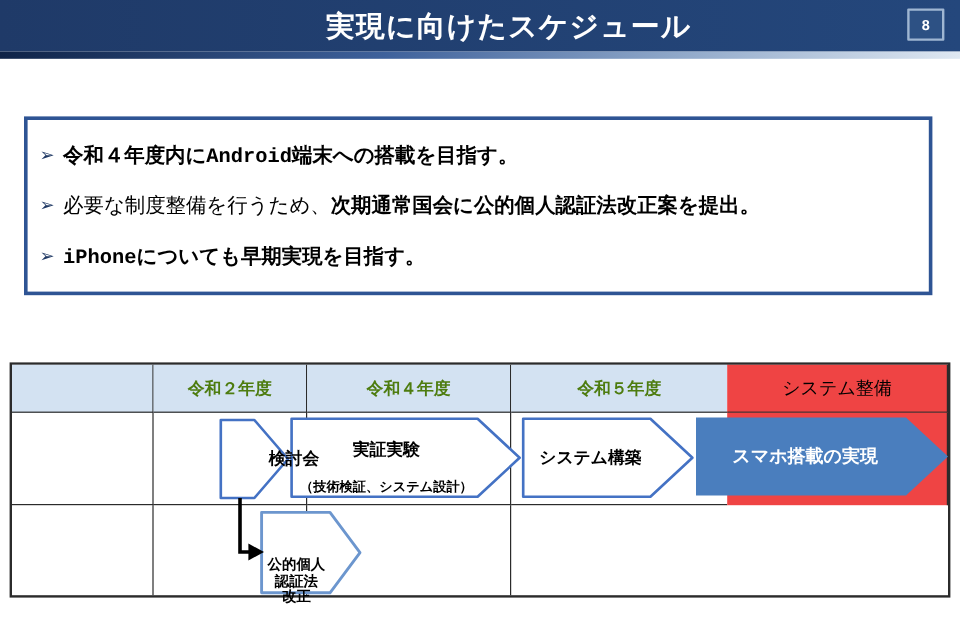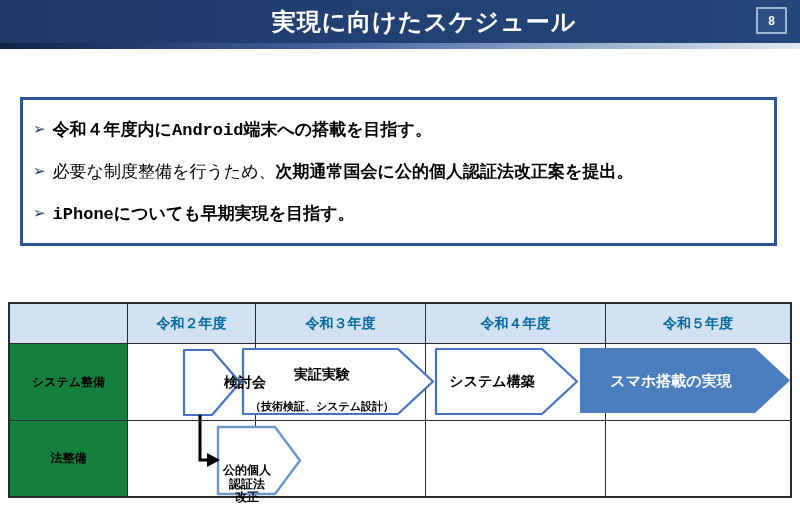--- a/index.html
+++ b/index.html
@@ -66,22 +66,22 @@
     grid-template-columns: 118px 128px 170px 180px 184px;
     grid-template-rows: 40px 77px 75px;
   }
   .tl-cell {
     border-right: 1px solid var(--table-line);
     border-bottom: 1px solid var(--table-line);
     display: flex; align-items: center; justify-content: center;
   }
   .tl-cell.last-col { border-right: none; }
   .tl-cell.last-row { border-bottom: none; }
-  .tl-head { background: var(--table-header-bg); font-size: 14px; font-weight: 700; color: #0369a1; }
-  .tl-rowlabel { font-size: 12px; font-weight: 700; color: #000; background: #15803d; }
+  .tl-head { background: var(--table-header-bg); font-size: 14px; font-weight: 700; color: #4d7c0f; }
+  .tl-rowlabel { font-size: 15px; font-weight: 400; color: #000; background: #ef4444; }
 
   .shapes-layer { position: absolute; left: 0; top: 0; width: 780px; height: 192px; }
   .shapes-svg { position: absolute; left: 0; top: 0; }
 
   .shape-label {
     position: absolute; display: flex; flex-direction: column;
     align-items: center; justify-content: center; text-align: center;
     color: #000; font-weight: 700; line-height: 1.15; pointer-events: none;
   }
   .lbl-kentokai   { left: 172px; top: 46px;  width: 54px;  height: 65px; font-size: 14px; margin-left: 36px; }
@@ -114,21 +114,20 @@
     <div class="bullet">
       <span class="marker">➢</span>
       <span class="b-bold">iPhoneについても早期実現を目指す。</span>
     </div>
   </section>
 
   <section class="timeline">
     <div class="tl-grid">
       <div class="tl-cell tl-head"></div>
       <div class="tl-cell tl-head">令和２年度</div>
-      <div class="tl-cell tl-head">令和３年度</div>
       <div class="tl-cell tl-head">令和４年度</div>
       <div class="tl-cell tl-head last-col">令和５年度</div>
 
       <div class="tl-cell tl-rowlabel">システム整備</div>
       <div class="tl-cell"></div>
       <div class="tl-cell"></div>
       <div class="tl-cell"></div>
       <div class="tl-cell last-col"></div>
 
       <div class="tl-cell tl-rowlabel last-row">法整備</div>

